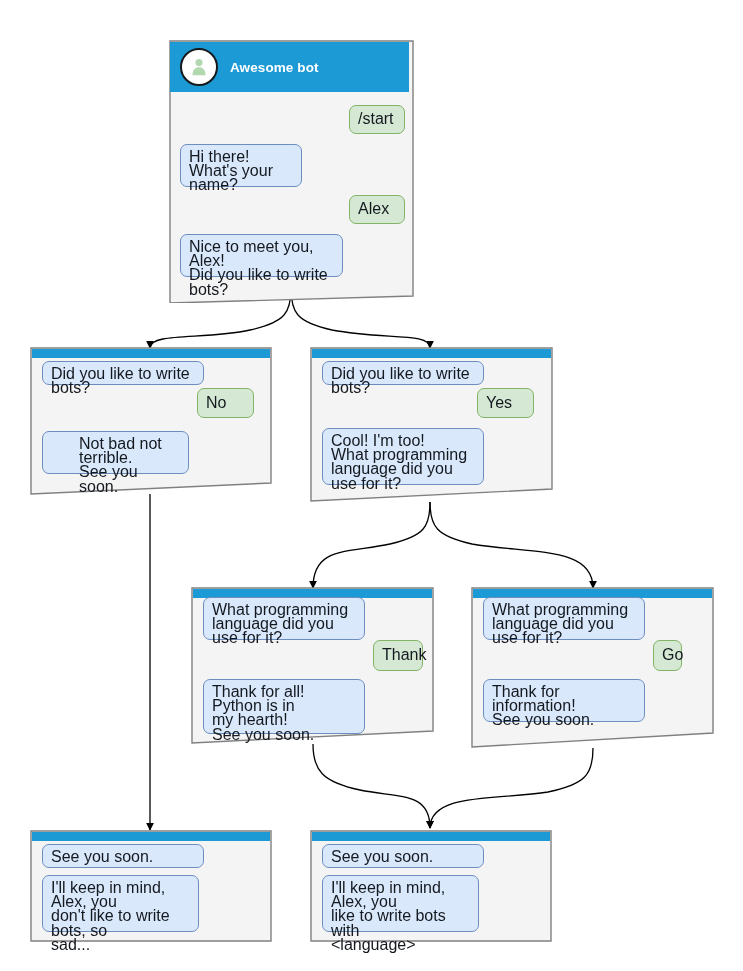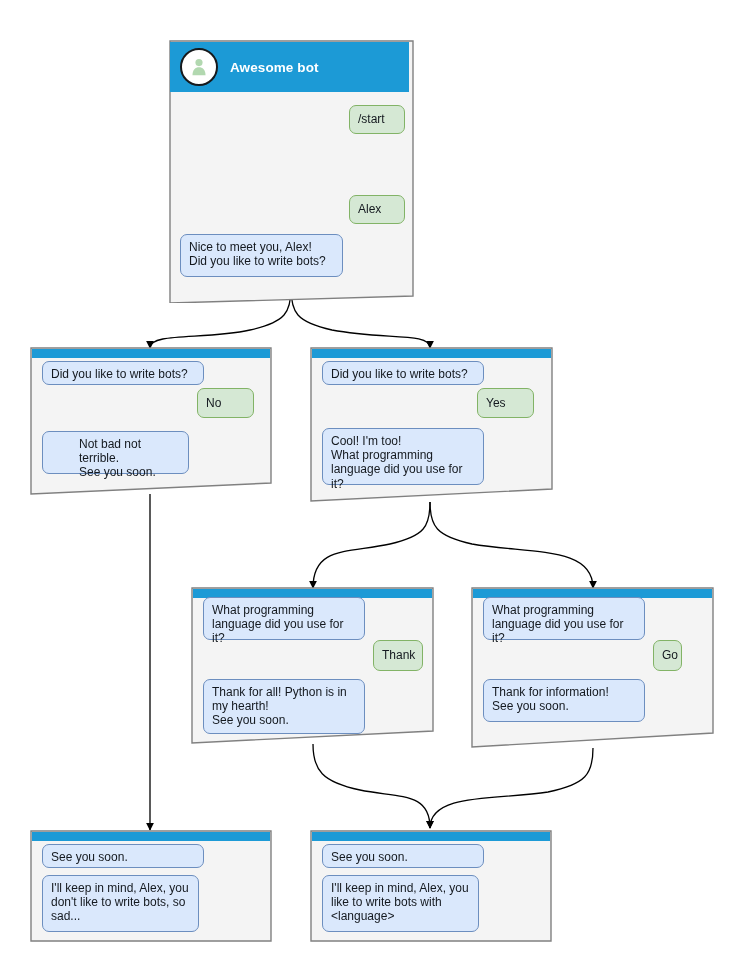--- a/index.html
+++ b/index.html
@@ -91,21 +91,21 @@
     position: absolute;
     background: #1c9ad6;
   }
 
   
   .bubble {
     position: absolute;
     box-sizing: border-box;
     border-radius: 7px;
     border: 1px solid transparent;
-    font-size: 12px;
+    font-size: 16px;
     line-height: 14.2px;
     color: #14191f;
     padding: 5px 8px 5px 8px;
     white-space: pre-line;
   }
   .bubble.bot {
     background: #dae8fc;
     border-color: #6c8ebf;
   }
   .bubble.user {
@@ -152,20 +152,22 @@
           <svg viewBox="0 0 24 24" width="22" height="22" xmlns="http://www.w3.org/2000/svg">
             <circle cx="12" cy="7.2" r="3.9" fill="#b2d8b0"></circle>
             <path d="M4.9 21 C4.9 14.8 8.1 12.2 12 12.2 C15.9 12.2 19.1 14.8 19.1 21 Z" fill="#b2d8b0"></path>
           </svg>
         </div>
         <div class="root-title">Awesome bot</div>
       </div>
 
       <div class="bubble user" style="left:181px; top:66px; width:56px; height:29px; justify-content:flex-start;">/start</div>
 
+      <div class="bubble bot" style="left:12px; top:105px; width:122px; height:43px;">Hi there!
+What's your name?</div>
 
       <div class="bubble user" style="left:181px; top:156px; width:56px; height:29px; justify-content:flex-start;">Alex</div>
 
       <div class="bubble bot" style="left:12px; top:195px; width:163px; height:43px;">Nice to meet you, Alex!
 Did you like to write bots?</div>
     </div>
   </div>
 
   <div class="node" style="left:29px; top:346px; width:244px; height:152px;">
     <svg class="node-frame" viewBox="0 0 244 152" width="244" height="152" xmlns="http://www.w3.org/2000/svg">

